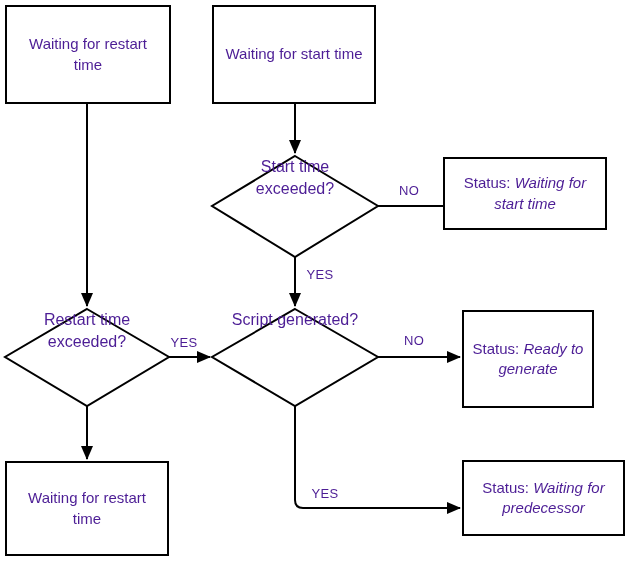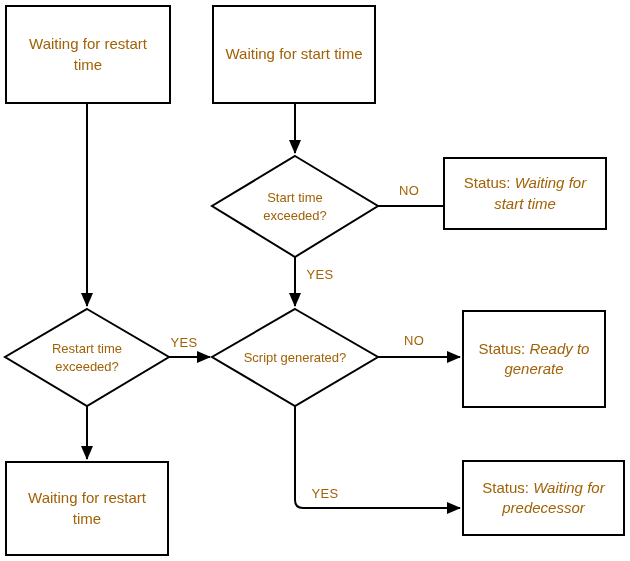--- a/index.html
+++ b/index.html
@@ -1,28 +1,28 @@
 <!DOCTYPE html>
 <html><head>
 <meta charset="utf-8">
 <style>
   html,body{margin:0;padding:0;background:#ffffff;}
   #stage{
     position:relative;width:630px;height:561px;background:#ffffff;
-    font-family:"Liberation Sans", sans-serif;color:#a16207;overflow:hidden;
+    font-family:"Liberation Sans", sans-serif;color:#4c1d95;overflow:hidden;
   }
   #connectors{position:absolute;left:0;top:0;width:630px;height:561px;}
   .node-rect{
     position:absolute;box-sizing:border-box;border:2px solid #000000;background:#ffffff;
     display:flex;align-items:center;justify-content:center;text-align:center;
     font-size:15px;line-height:1.35;
   }
   .diamond-label{
-    position:absolute;display:flex;align-items:center;justify-content:center;
-    text-align:center;font-size:13px;line-height:1.35;pointer-events:none;
+    position:absolute;display:flex;align-items:flex-start;justify-content:center;
+    text-align:center;font-size:16px;line-height:1.35;pointer-events:none;
   }
   .txt{display:inline-block;}
   .w130{max-width:130px;}
   .w150{max-width:150px;}
   .w100{max-width:104px;}
   .w140{max-width:140px;}
   .edge-label{
     position:absolute;transform:translate(-50%,-50%);
     font-size:13px;letter-spacing:.3px;white-space:nowrap;background:#ffffff;padding:0 2px;
   }
@@ -59,21 +59,21 @@
   </div>
 
   <div class="node-rect" style="left:212px;top:5px;width:164px;height:99px;">
     <span class="txt w150">Waiting for start time</span>
   </div>
 
   <div class="node-rect" style="left:443px;top:157px;width:164px;height:73px;">
     <span class="txt w130"><span>Status:</span> <em>Waiting for start time</em></span>
   </div>
 
-  <div class="node-rect" style="left:462px;top:310px;width:144px;height:98px;">
+  <div class="node-rect" style="left:462px;top:310px;width:132px;height:98px;">
     <span class="txt w130"><span>Status:</span> <em>Ready to generate</em></span>
   </div>
 
   <div class="node-rect" style="left:462px;top:460px;width:163px;height:76px;">
     <span class="txt w130"><span>Status:</span> <em>Waiting for predecessor</em></span>
   </div>
 
   <div class="node-rect" style="left:5px;top:461px;width:164px;height:95px;">
     <span class="txt w130">Waiting for restart time</span>
   </div>

